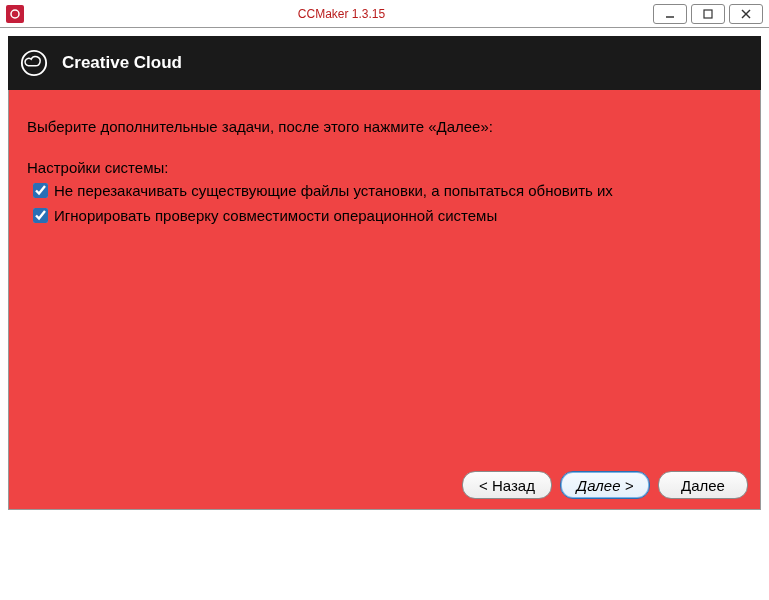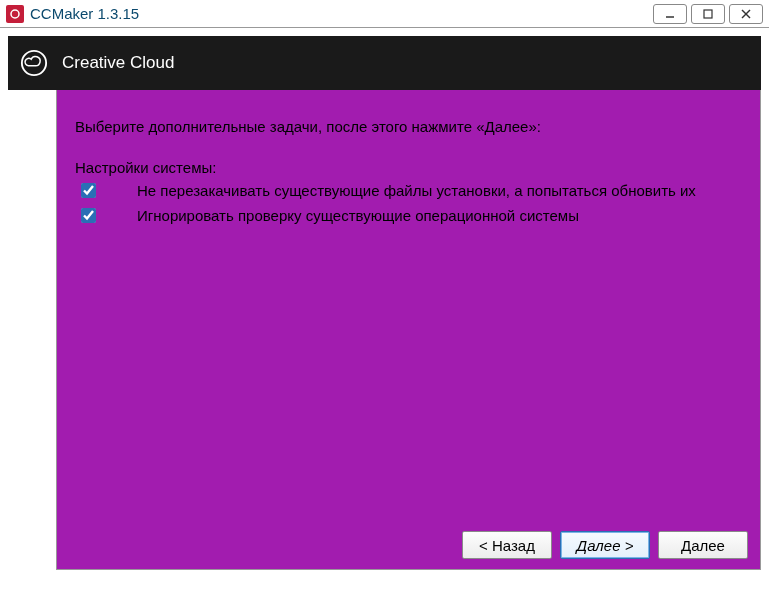--- a/index.html
+++ b/index.html
@@ -26,23 +26,24 @@
       border-radius: 2px;
       margin-right: 6px;
       display: inline-flex;
       align-items: center;
       justify-content: center;
       color: #fff;
       font-size: 11px;
       font-weight: bold;
     }
     .titlebar-text {
-      font-size: 15px;
-      color: #0c4a6e;
+      font-size: 12px;
+      color: #b91c1c;
       flex: 1;
+      text-align: center;
     }
     .win-controls {
       display: flex;
       gap: 4px;
     }
     .win-btn {
       width: 34px;
       height: 20px;
       border: 1px solid #888;
       border-radius: 3px;
@@ -67,47 +68,45 @@
     .cc-icon {
       width: 28px;
       height: 28px;
       margin-right: 14px;
       display: inline-flex;
       align-items: center;
       justify-content: center;
     }
     .banner-title {
       font-size: 17px;
-      font-weight: 400;
+      font-weight: 700;
     }
     .main-panel {
       border: 1px solid #999;
       border-top: none;
-      height: 480px;
+      height: 420px;
       position: relative;
-      background: #a21caf;
-      margin-left: 48px;
+      background: #ef4444;
     }
     .content {
       padding: 28px 18px 0 18px;
       font-size: 15px;
       color: #000;
     }
     .instr {
       margin-bottom: 24px;
     }
     .group-label {
       margin-bottom: 6px;
     }
     .check-row {
       display: flex;
       align-items: center;
       padding-left: 6px;
       margin-bottom: 8px;
-      gap: 35px;
     }
     .check-row input[type=checkbox] {
       width: 15px;
       height: 15px;
       accent-color: #2a6fb5;
       margin-right: 6px;
     }
     .btn-row {
       position: absolute;
       bottom: 10px;
@@ -115,21 +114,21 @@
       display: flex;
       gap: 8px;
     }
     .btn {
       min-width: 90px;
       height: 28px;
       font-size: 15px;
       font-family: inherit;
       background: linear-gradient(#fdfdfd,#ececec);
       border: 1px solid #8a8a8a;
-      border-radius: 2px;
+      border-radius: 13px;
       cursor: pointer;
       padding: 0 14px;
     }
     .btn.default {
       border: 1px solid #2a6fb5;
       box-shadow: 0 0 0 1px #7ab3e6 inset;
       background: linear-gradient(#f5faff,#e4f0fb);
       font-style: italic;
     }
   </style>
@@ -179,21 +178,21 @@
       <div class="instr">Выберите дополнительные задачи, после этого нажмите «Далее»:</div>
 
       <div class="group-label">Настройки системы:</div>
       <label class="check-row">
         <input type="checkbox" checked="" style="">
         <span>Не перезакачивать существующие файлы установки, а попытаться обновить их</span>
       </label>
 
       <label class="check-row">
         <input type="checkbox" checked="" style="">
-        <span>Игнорировать проверку существующие операционной системы</span>
+        <span>Игнорировать проверку совместимости операционной системы</span>
       </label>
     </div>
 
     <div class="btn-row">
       <button class="btn">&lt; Назад</button>
       <button class="btn default">Далее &gt;</button>
       <button class="btn">Далее</button>
     </div>
   </div>
 </div>

